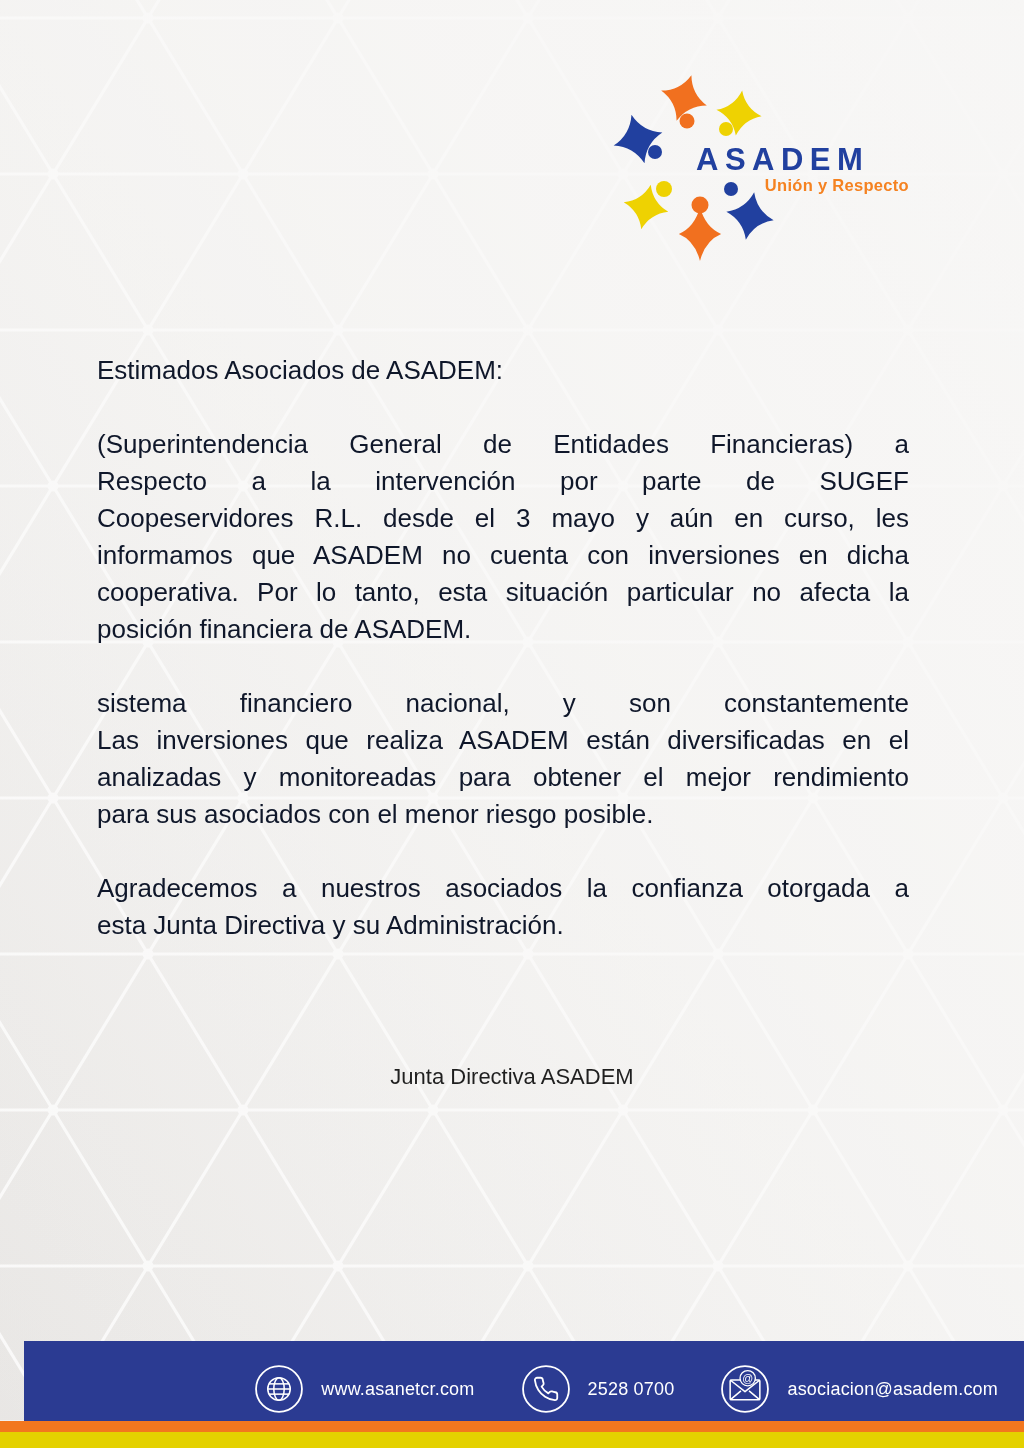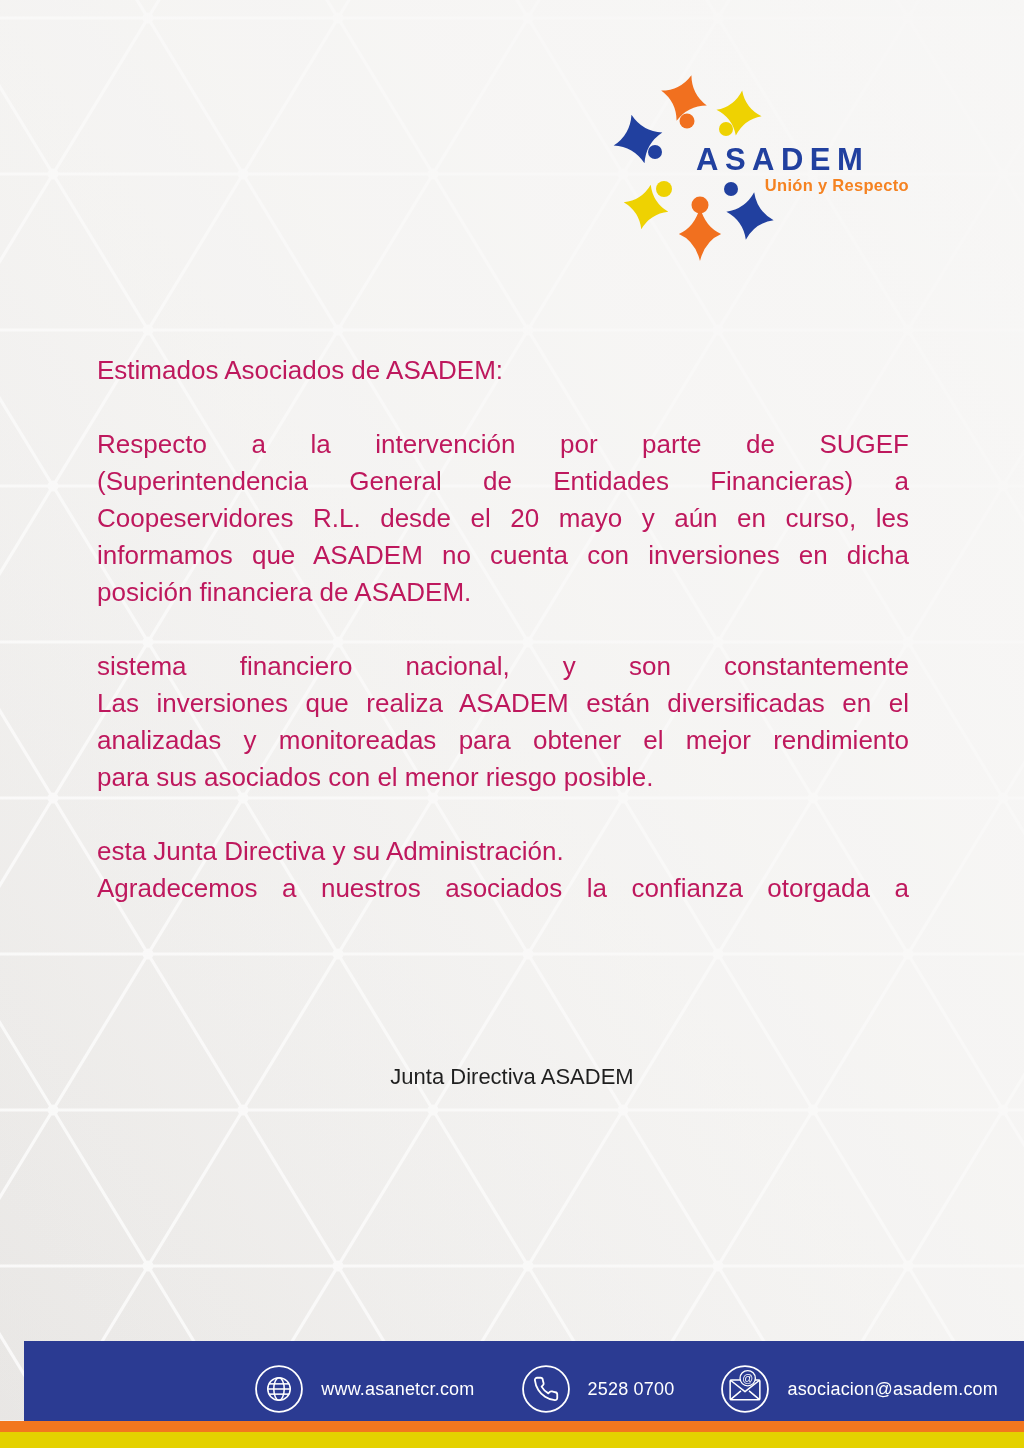--- a/index.html
+++ b/index.html
@@ -20,21 +20,21 @@
   }
   .tagline {
     position:absolute; left:98px; top:108px; width:213px;
     text-align:right; font-size:16.5px; font-weight:700;
     color:#f58220; letter-spacing:0.3px; white-space:nowrap;
   }
 
   
   .letter {
     position:absolute; left:97px; top:352px; width:812px;
-    font-size:26px; line-height:37px; color:#be185d;
+    font-size:26px; line-height:37px; color:#0f172a;
   }
   .letter .para { margin-top:37px; }
   .letter .line { text-align:justify; text-align-last:justify; }
   .letter .line.last { text-align-last:left; }
   .signature {
     position:absolute; left:0; top:1058px; width:100%;
     text-align:center; font-size:22px; line-height:37px; color:#1f1f1f;
   }
 
   
@@ -109,37 +109,38 @@
       <circle cx="133" cy="121" r="7" fill="#21409f"></circle>
     </svg>
     <div class="brand">ASADEM</div>
     <div class="tagline">Unión y Respecto</div>
   </div>
 
   <div class="letter">
     <div class="line last">Estimados Asociados de ASADEM:</div>
 
     <div class="para">
+      <div class="line">(Superintendencia General de Entidades Financieras) a</div>
       <div class="line">Respecto a la intervención por parte de SUGEF</div>
-      <div class="line">(Superintendencia General de Entidades Financieras) a</div>
-      <div class="line">Coopeservidores R.L. desde el 20 mayo y aún en curso, les</div>
+      <div class="line">Coopeservidores R.L. desde el 3 mayo y aún en curso, les</div>
       <div class="line">informamos que ASADEM no cuenta con inversiones en dicha</div>
+      <div class="line">cooperativa. Por lo tanto, esta situación particular no afecta la</div>
       <div class="line last">posición financiera de ASADEM.</div>
     </div>
 
     <div class="para">
       <div class="line">sistema financiero nacional, y son constantemente</div>
       <div class="line">Las inversiones que realiza ASADEM están diversificadas en el</div>
       <div class="line">analizadas y monitoreadas para obtener el mejor rendimiento</div>
       <div class="line last">para sus asociados con el menor riesgo posible.</div>
     </div>
 
     <div class="para">
+      <div class="line">Agradecemos a nuestros asociados la confianza otorgada a</div>
       <div class="line last">esta Junta Directiva y su Administración.</div>
-      <div class="line">Agradecemos a nuestros asociados la confianza otorgada a</div>
     </div>
   </div>
 
   <div class="signature">Junta Directiva ASADEM</div>
 
   <div class="footer">
 
     <div class="contact">
       <svg width="54" height="54" viewBox="-30 -30 60 60">
         <circle r="25.5" stroke="#ffffff" stroke-width="2" fill="none"></circle>

